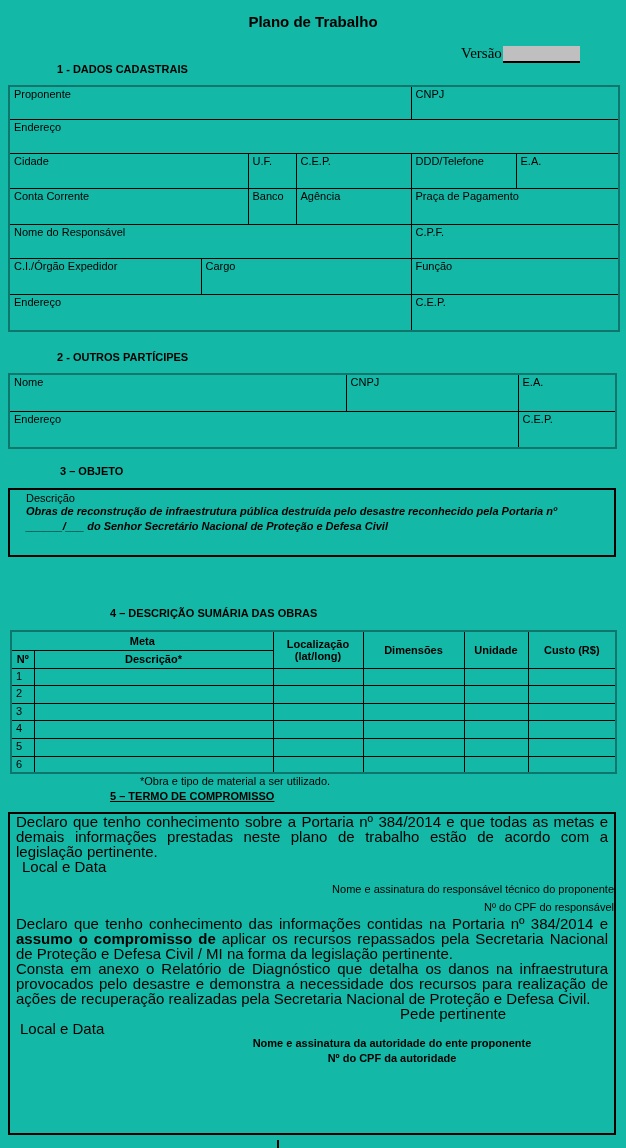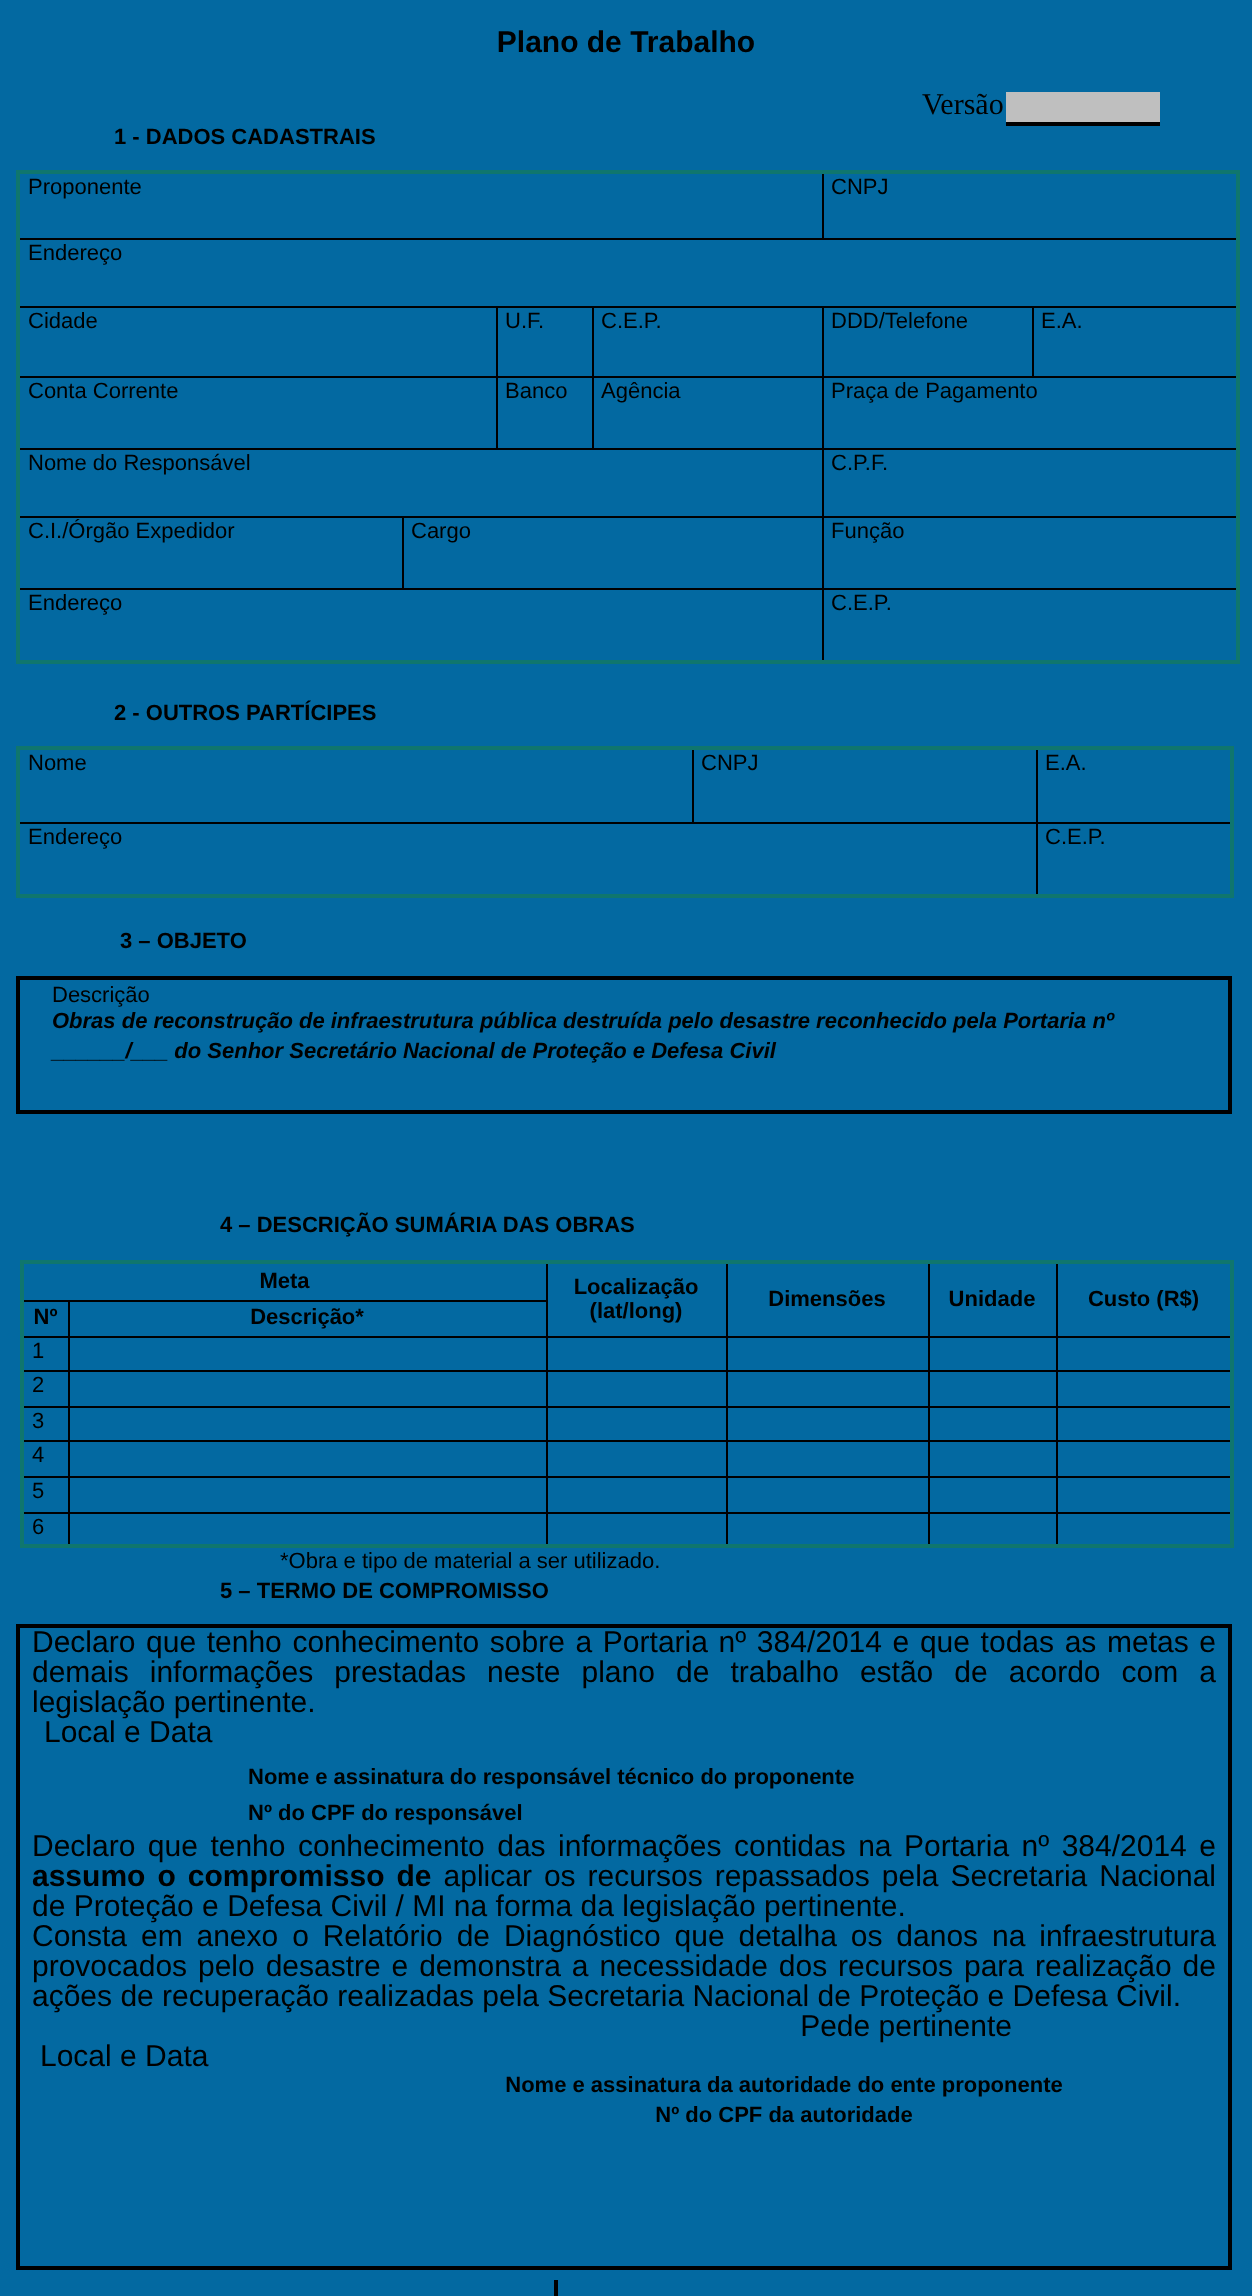--- a/index.html
+++ b/index.html
@@ -1,17 +1,17 @@
 <!DOCTYPE html>
 <html><head>
 <meta charset="utf-8">
 <style>
   html,body { margin:0; padding:0; background:#fff; }
   .page {
-    position:relative; width:626px; height:1148px; background:#0369a1;
+    position:relative; width:626px; height:1148px; background:#14b8a6;
     font-family:"Liberation Sans", sans-serif; color:#000;
     overflow:hidden;
   }
   .doc-title {
     position:absolute; top:13px; left:0; width:626px;
     text-align:center; font-size:15px; font-weight:bold;
   }
   .version-line { position:absolute; top:45px; left:461px; font-family:"Liberation Serif", serif; font-size:15px; }
   .version-field {
     position:absolute; top:46px; left:503px; width:77px; height:15px;
@@ -31,21 +31,21 @@
   .box { position:absolute; border:2px solid #000; box-sizing:border-box; font-size:11px; }
   .box3-label { padding:2px 5px 0 16px; }
   .box3-text { padding:0 16px; font-style:italic; font-weight:bold; line-height:15px; }
 
   .footnote { position:absolute; font-size:11px; }
 
   .box5 p { margin:0; padding:0 6px; line-height:15px; font-size:15px; }
   .p-just { text-align:justify; }
   .p1 { margin-top:8px; }
   .local1 { margin-top:14px; padding-left:12px !important; }
-  .sig1 { margin-top:6px; margin-left:114px; text-align:left; font-weight:bold; line-height:18px; }
+  .sig1 { margin-top:6px; margin-left:114px; text-align:right; font-weight:normal; line-height:18px; }
   .p2 { margin-top:8px; }
   .p3 { margin-top:4px; }
   .p4 { margin-top:4px; }
   .pede { margin-top:4px; text-align:right; padding-right:108px !important; }
   .local2 { margin-top:8px; padding-left:10px !important; }
   .sig2 { margin-left:160px; text-align:center; font-weight:bold; line-height:15px; }
   .bold-inline { font-weight:bold; }
 
   .frag-vline { position:absolute; left:277px; top:1140px; width:2px; height:8px; background:#000; }
 </style>
@@ -206,21 +206,21 @@
           <td></td>
       <td></td>
           <td></td>
       <td></td>
     </tr>
   </tbody>
     </table>
 
   <div class="footnote" style="top:775px; left:140px; position:absolute;">*Obra e tipo de material a ser utilizado.</div>
 
-  <div class="hdg" style="top:790px; left:110px;">5 –  TERMO DE COMPROMISSO</div>
+  <div class="hdg" style="top:790px; left:110px;text-decoration:underline;">5 –  TERMO DE COMPROMISSO</div>
 
   <div class="box box5" style="top:812px; left:8px; width:608px; height:323px;">
     <p class="p1 p-just">Declaro que tenho conhecimento sobre a Portaria nº 384/2014 e que todas as metas e demais informações prestadas neste plano de trabalho estão de acordo com a legislação pertinente.</p>
     <p class="local1">Local e Data</p>
     <div class="sig1">
       <div>Nome e assinatura do responsável técnico do proponente</div>
       <div>Nº do CPF do responsável</div>
     </div>
     <p class="p2 p-just"><span>Declaro que tenho conhecimento das informações contidas na Portaria nº 384/2014 e </span><span class="bold-inline">assumo o compromisso de</span><span> aplicar os recursos repassados pela Secretaria Nacional de Proteção e Defesa Civil / MI na forma da legislação pertinente.</span></p>
     <p class="p4 p-just">Consta em anexo o Relatório de Diagnóstico que detalha os danos na infraestrutura provocados pelo desastre e demonstra a necessidade dos recursos para realização de ações de recuperação realizadas pela Secretaria Nacional de Proteção e Defesa Civil.</p>

